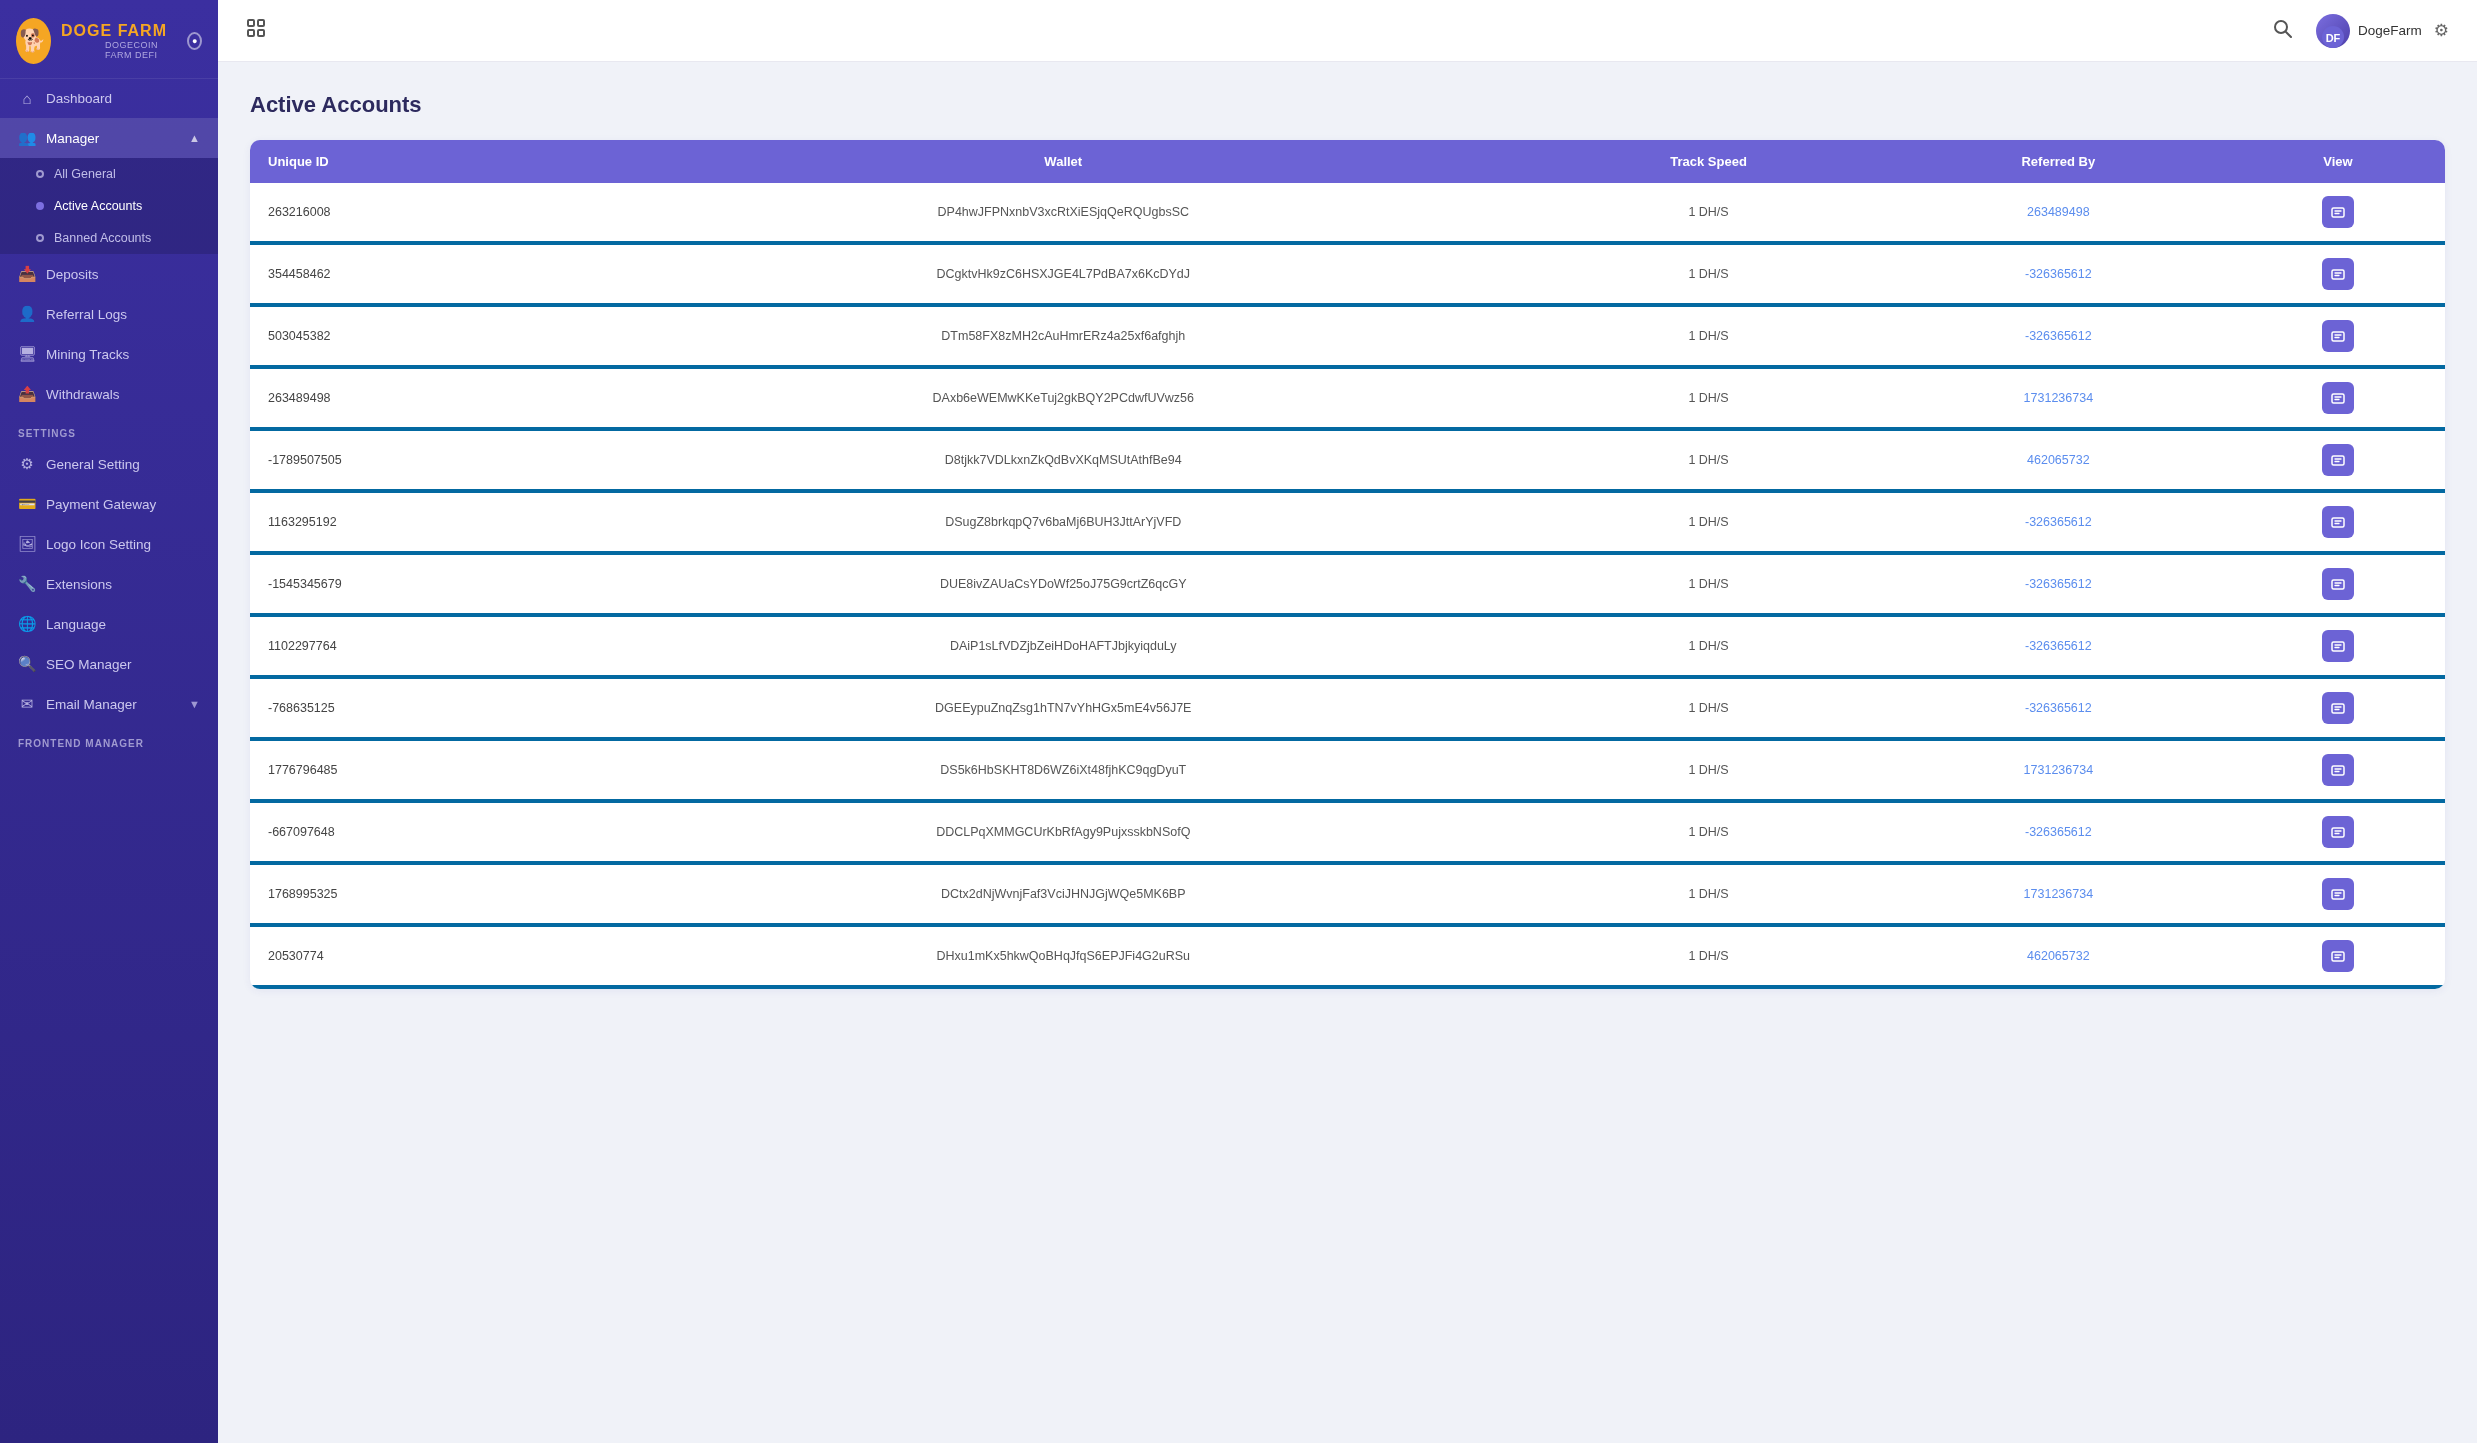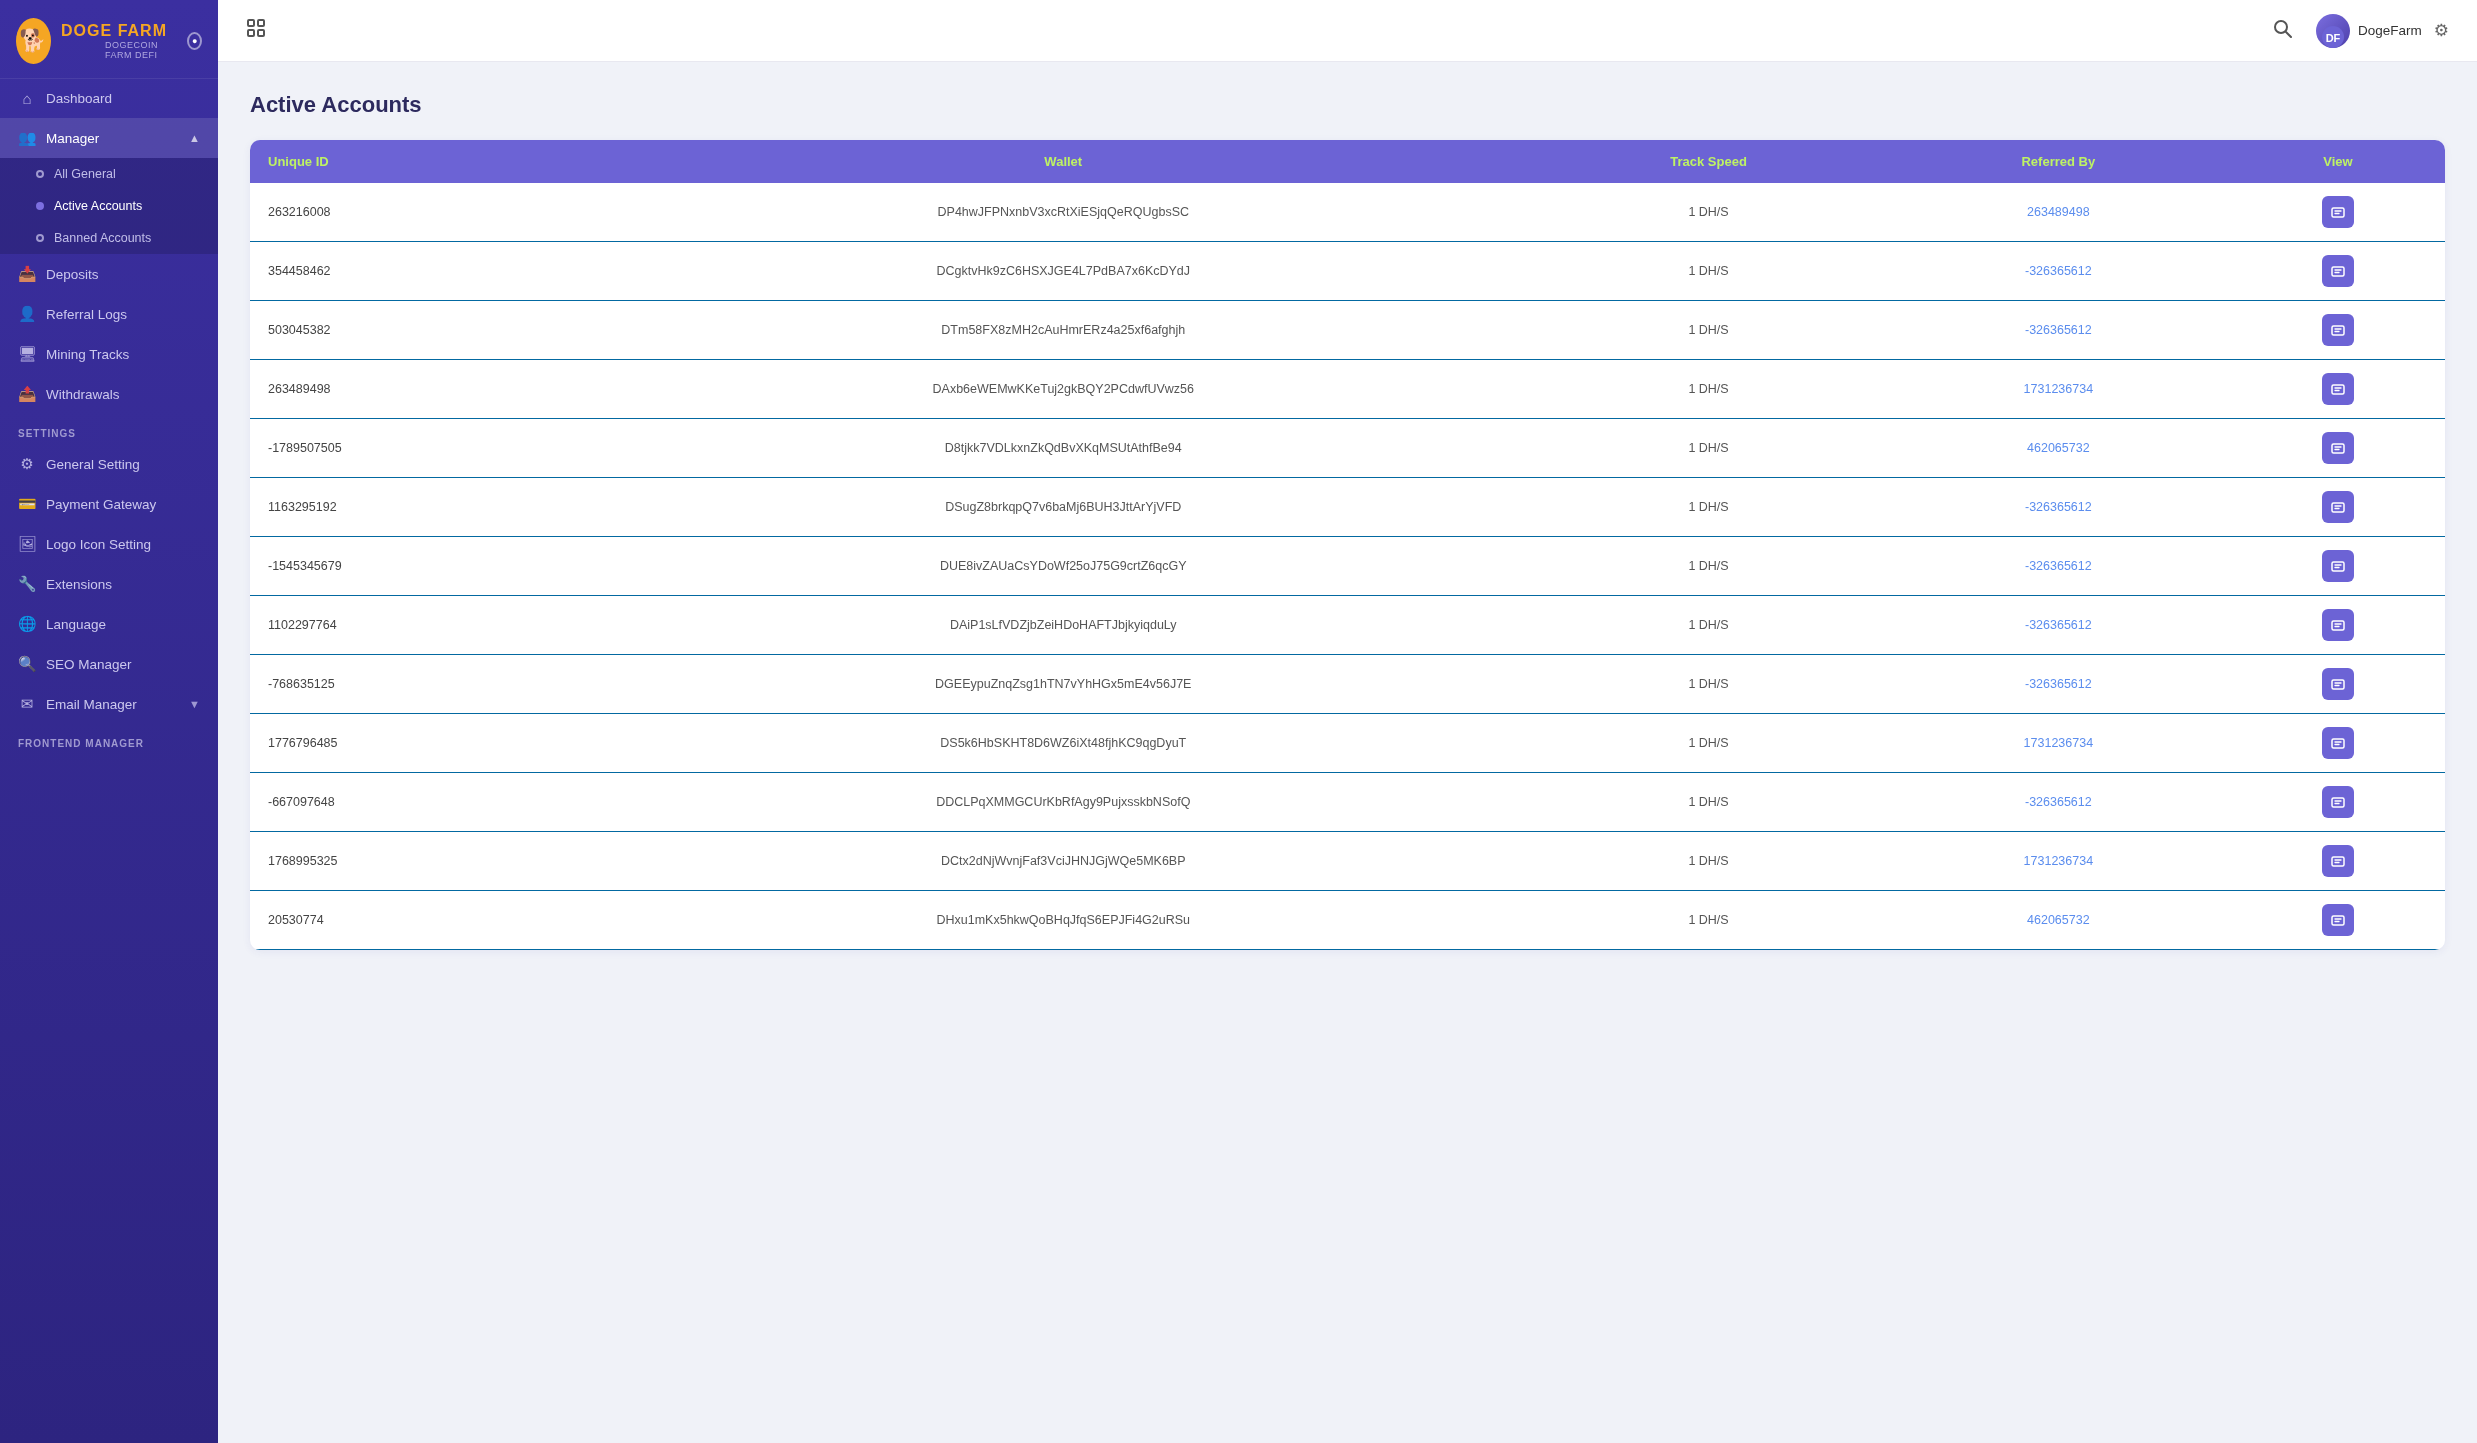--- a/index.html
+++ b/index.html
@@ -121,35 +121,35 @@
       border-radius: 10px;
       overflow: hidden;
       box-shadow: 0 2px 8px rgba(60,50,150,0.07);
     }
     .data-table {
       width: 100%;
       border-collapse: collapse;
     }
     .data-table thead tr {
       background: #6c63d5;
-      color: #bef264;
+      color: #ffffff;
     }
     .data-table thead th {
       padding: 14px 18px;
       font-size: 13px;
       font-weight: 600;
       text-align: left;
     }
     .data-table thead th:nth-child(2) { text-align: center; }
     .data-table thead th:nth-child(3) { text-align: center; }
     .data-table thead th:nth-child(4) { text-align: center; }
     .data-table thead th:nth-child(5) { text-align: center; }
 
     .data-table tbody tr {
-      border-bottom: 1px solid #0369a1;
+      border-bottom: 4px solid #0369a1;
       transition: background 0.1s;
     }
     .data-table tbody td {
       padding: 13px 18px;
       font-size: 12.5px;
       color: #444;
     }
     .data-table tbody td:nth-child(2) { text-align: center; color: #555; }
     .data-table tbody td:nth-child(3) { text-align: center; color: #555; }
     .data-table tbody td:nth-child(4) { text-align: center; }

